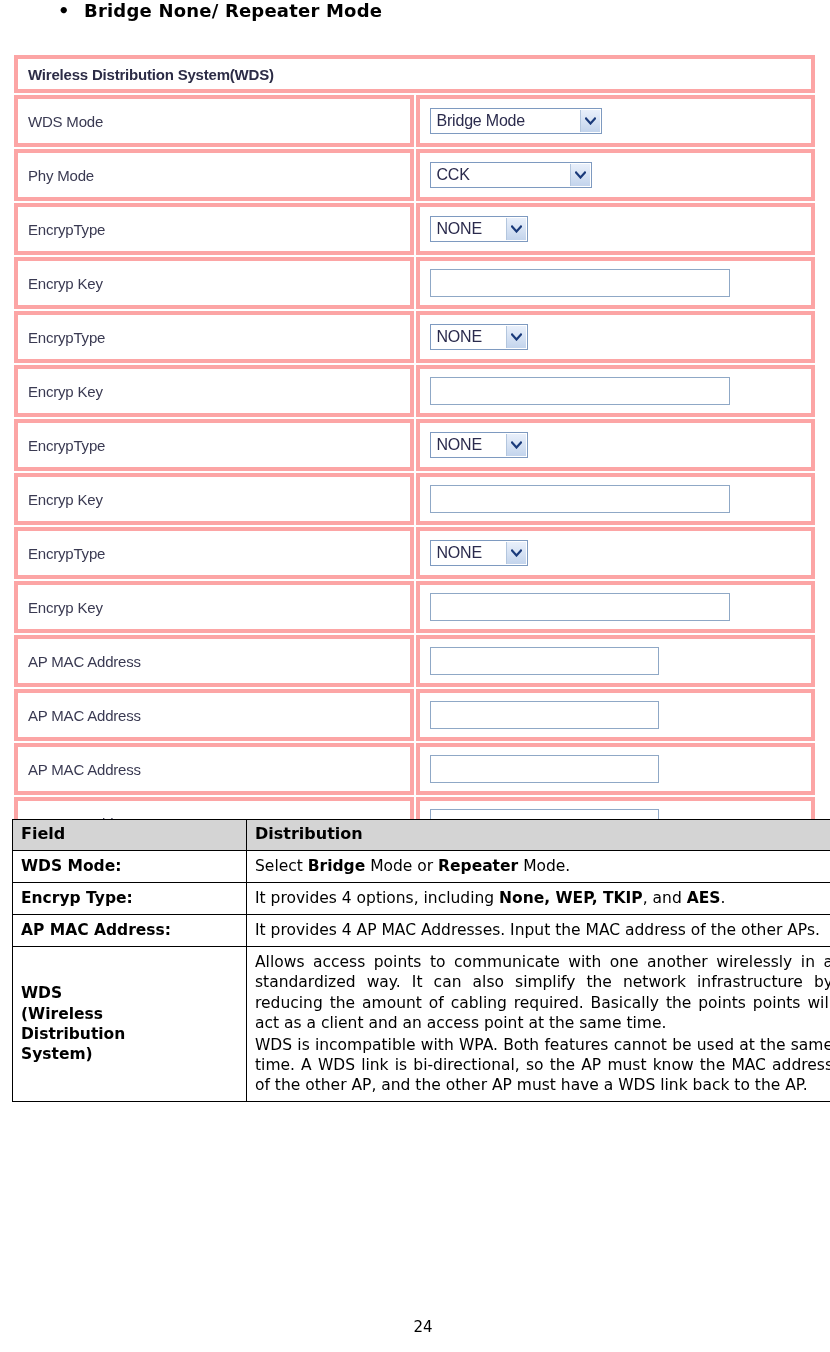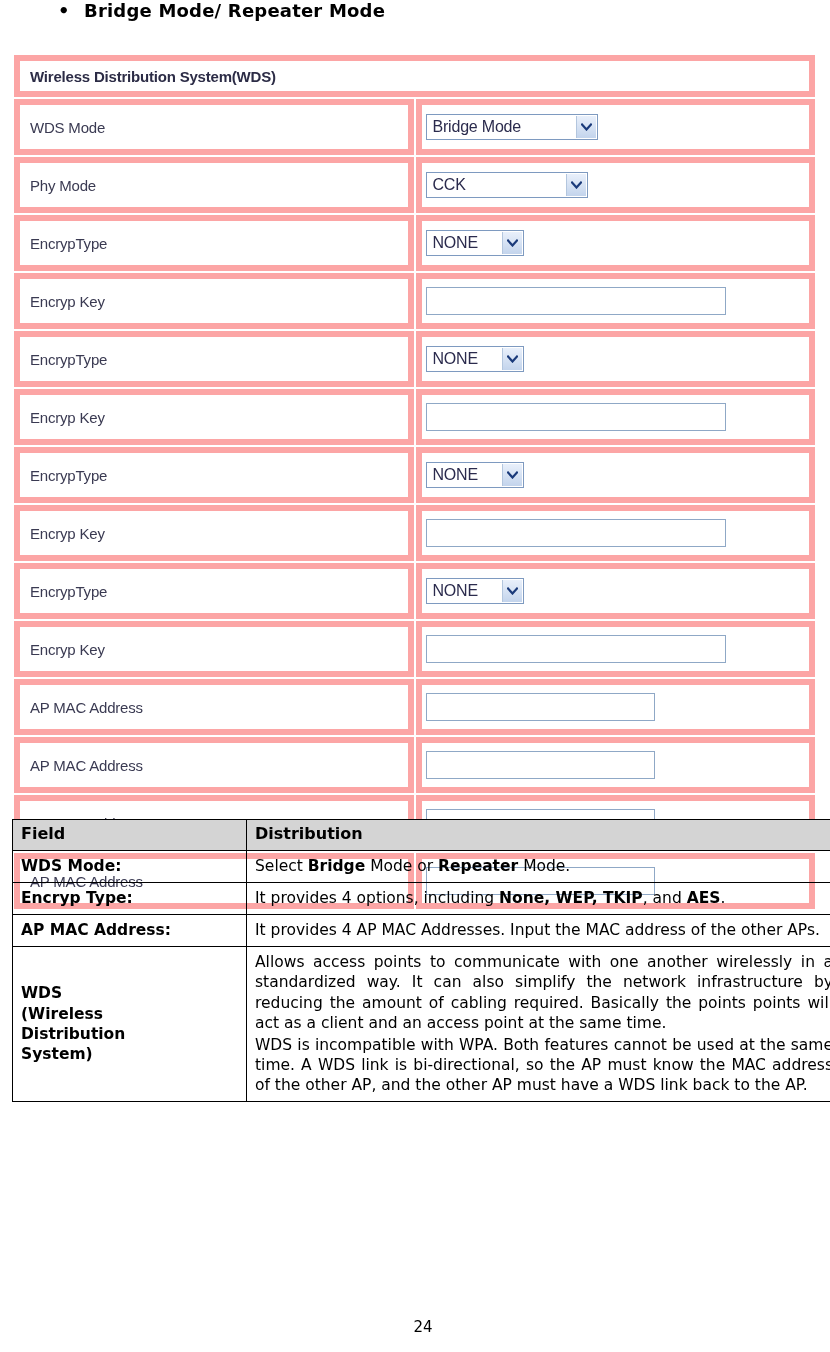--- a/index.html
+++ b/index.html
@@ -43,39 +43,39 @@
     position: absolute;
     left: 12px;
     top: 53px;
     width: 805px;
     border-collapse: separate;
     border-spacing: 2px;
     table-layout: fixed;
     font-family: "Liberation Sans", sans-serif;
   }
   .wds-form td {
-    border: 6px solid #fca5a5;
+    border: 4px solid #fca5a5;
     background: #ffffff;
     height: 44px;
     padding: 0 0 0 10px;
     vertical-align: middle;
     font-size: 15px;
     color: #3a3a52;
     letter-spacing: -0.2px;
   }
   .wds-form td.title-cell {
     font-weight: bold;
     color: #2c2c46;
     height: 30px;
   }
   .wds-form td.label-cell {
     width: 330px;
   }
   .wds-form td.control-cell {
-    padding-left: 4px;
+    padding-left: 10px;
     margin-left: 32px;
   }
 
   
   .sel {
     display: inline-flex;
     align-items: center;
     justify-content: space-between;
     border: 1px solid #7e9ac0;
     background: #ffffff;
@@ -170,21 +170,21 @@
     text-align: center;
     font-size: 15px;
     font-family: "DejaVu Sans", sans-serif;
   }
 </style>
 </head>
 <body>
 
 <div class="bullet-heading">
   <span class="bullet-dot">•</span>
-  <span class="bullet-heading-text">Bridge Mode/ Repeater Mode</span>
+  <span class="bullet-heading-text">Bridge None/ Repeater Mode</span>
 </div>
 
 <table class="wds-form">
   <tbody>
     <tr>
       <td class="title-cell" colspan="2">Wireless Distribution System(WDS)</td>
     </tr>
   </tbody>
   <tbody id="wds-rows">
       <tr>

